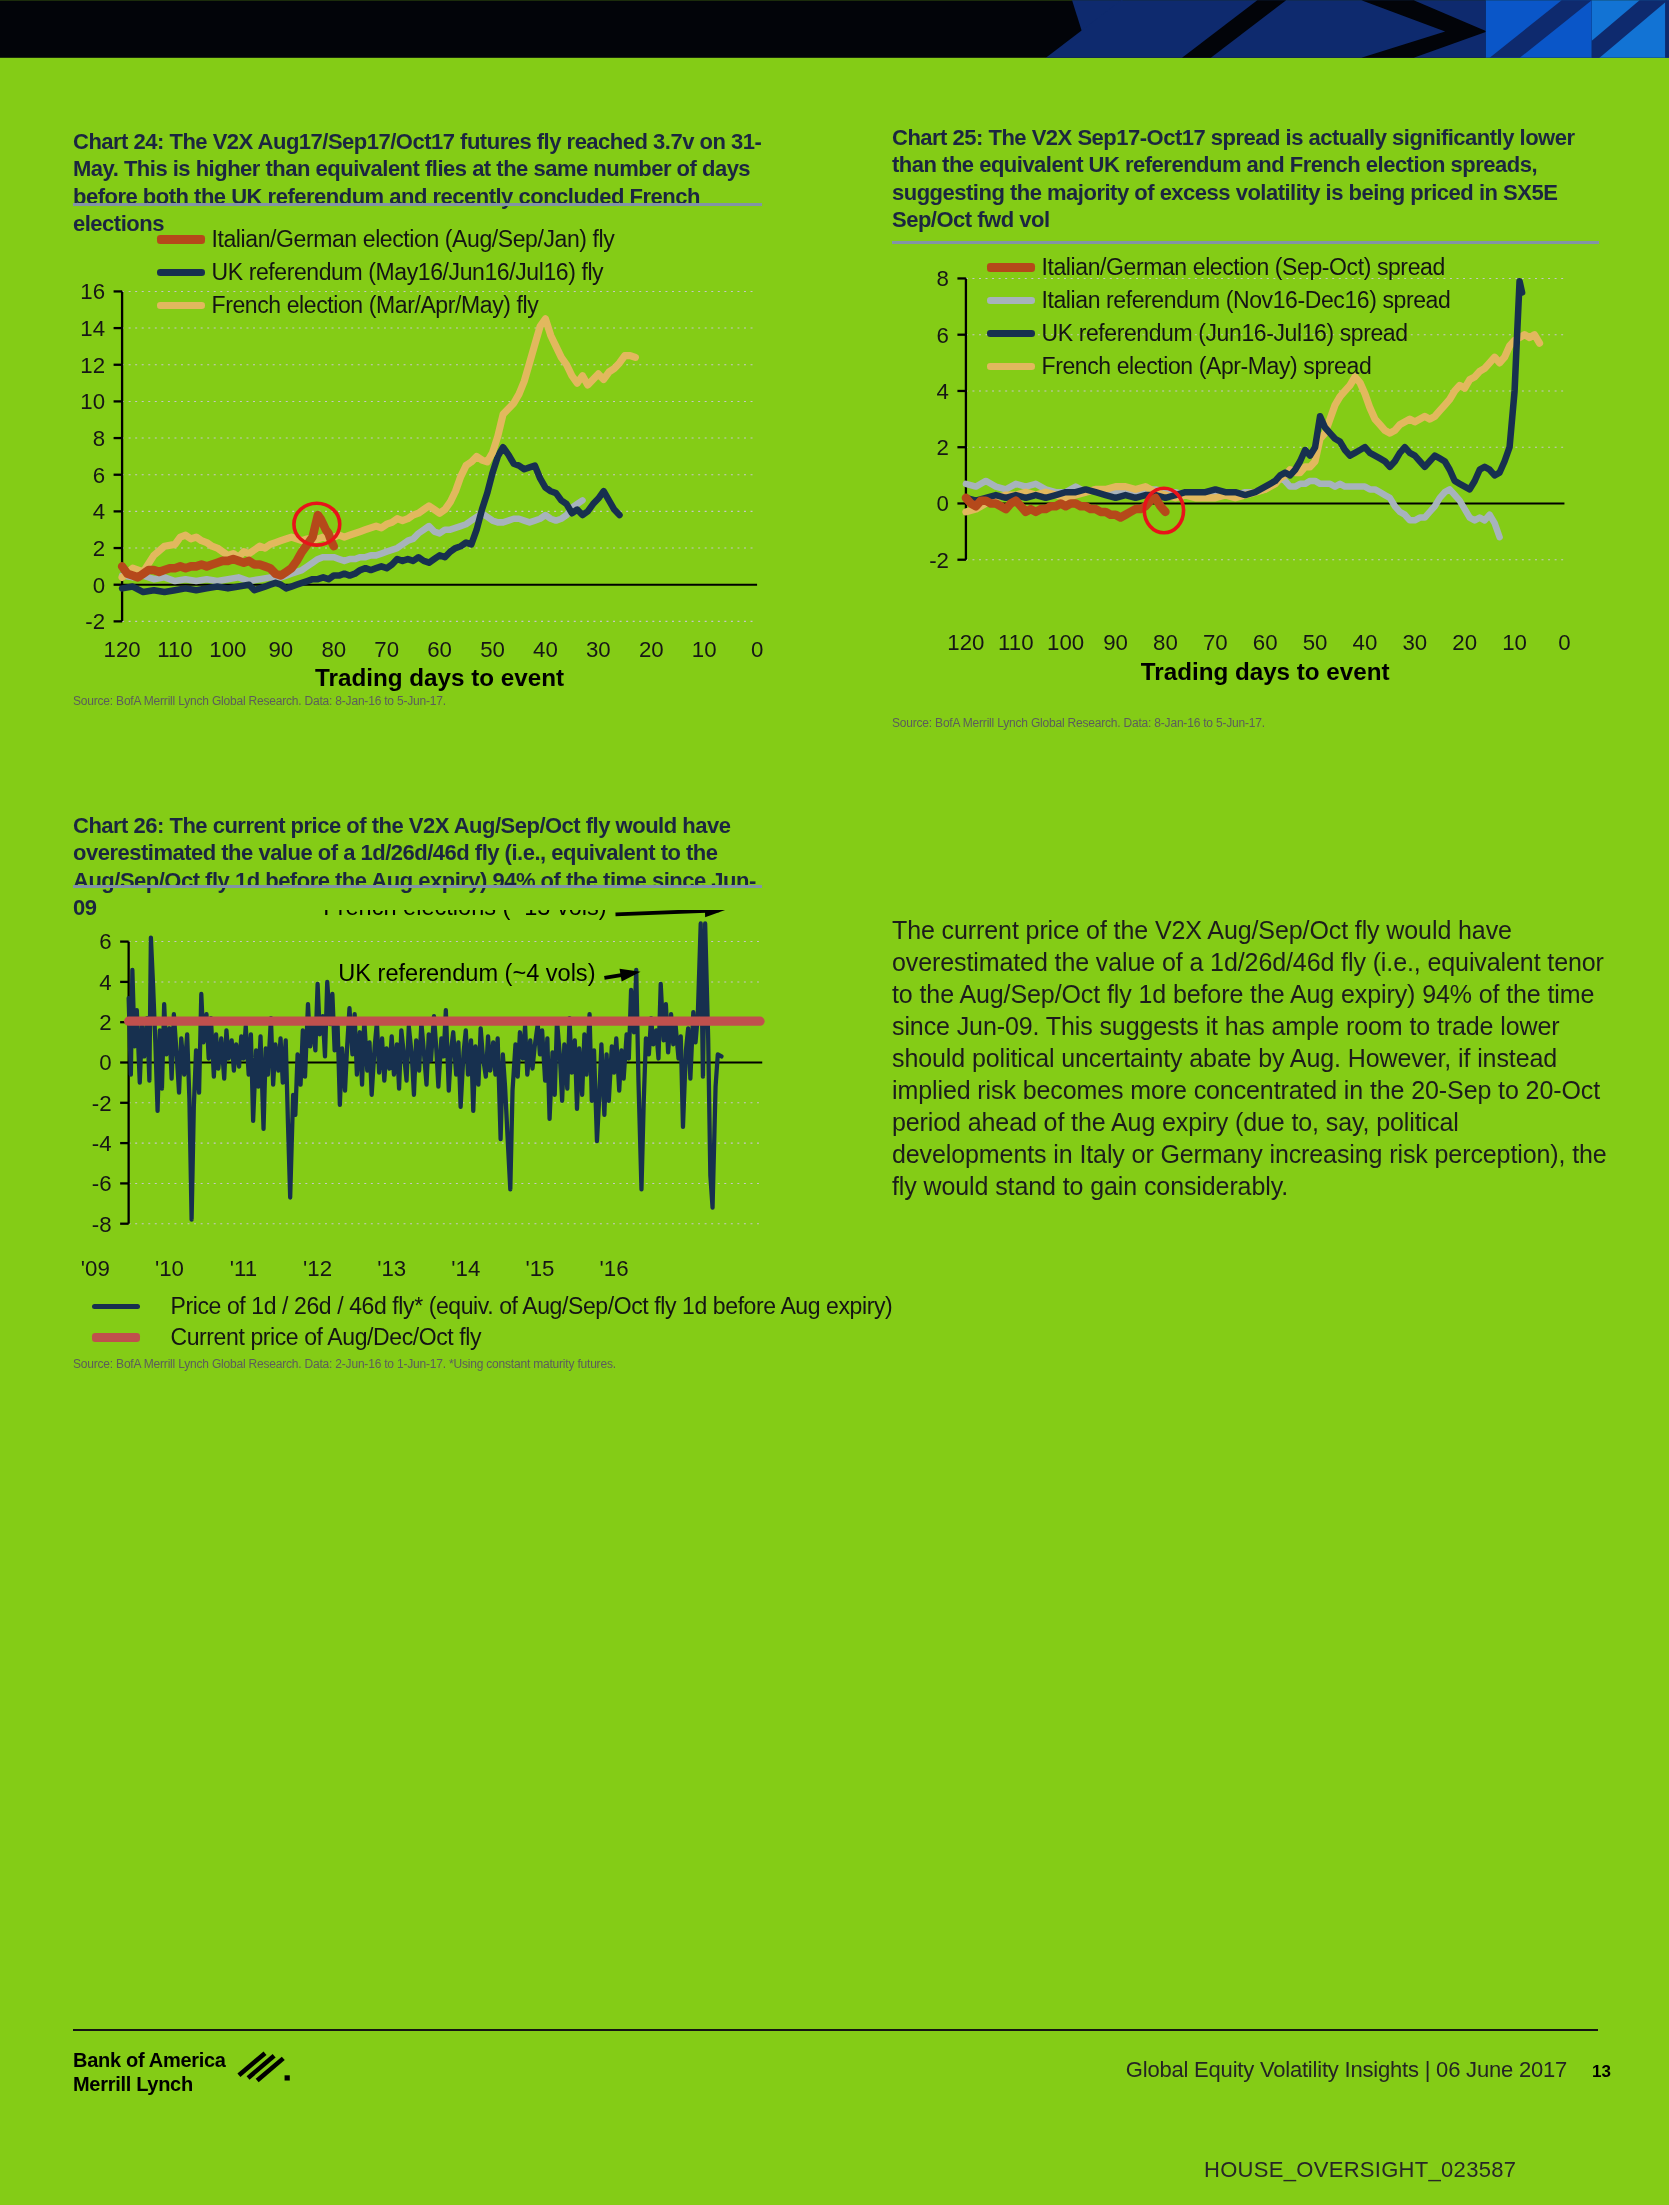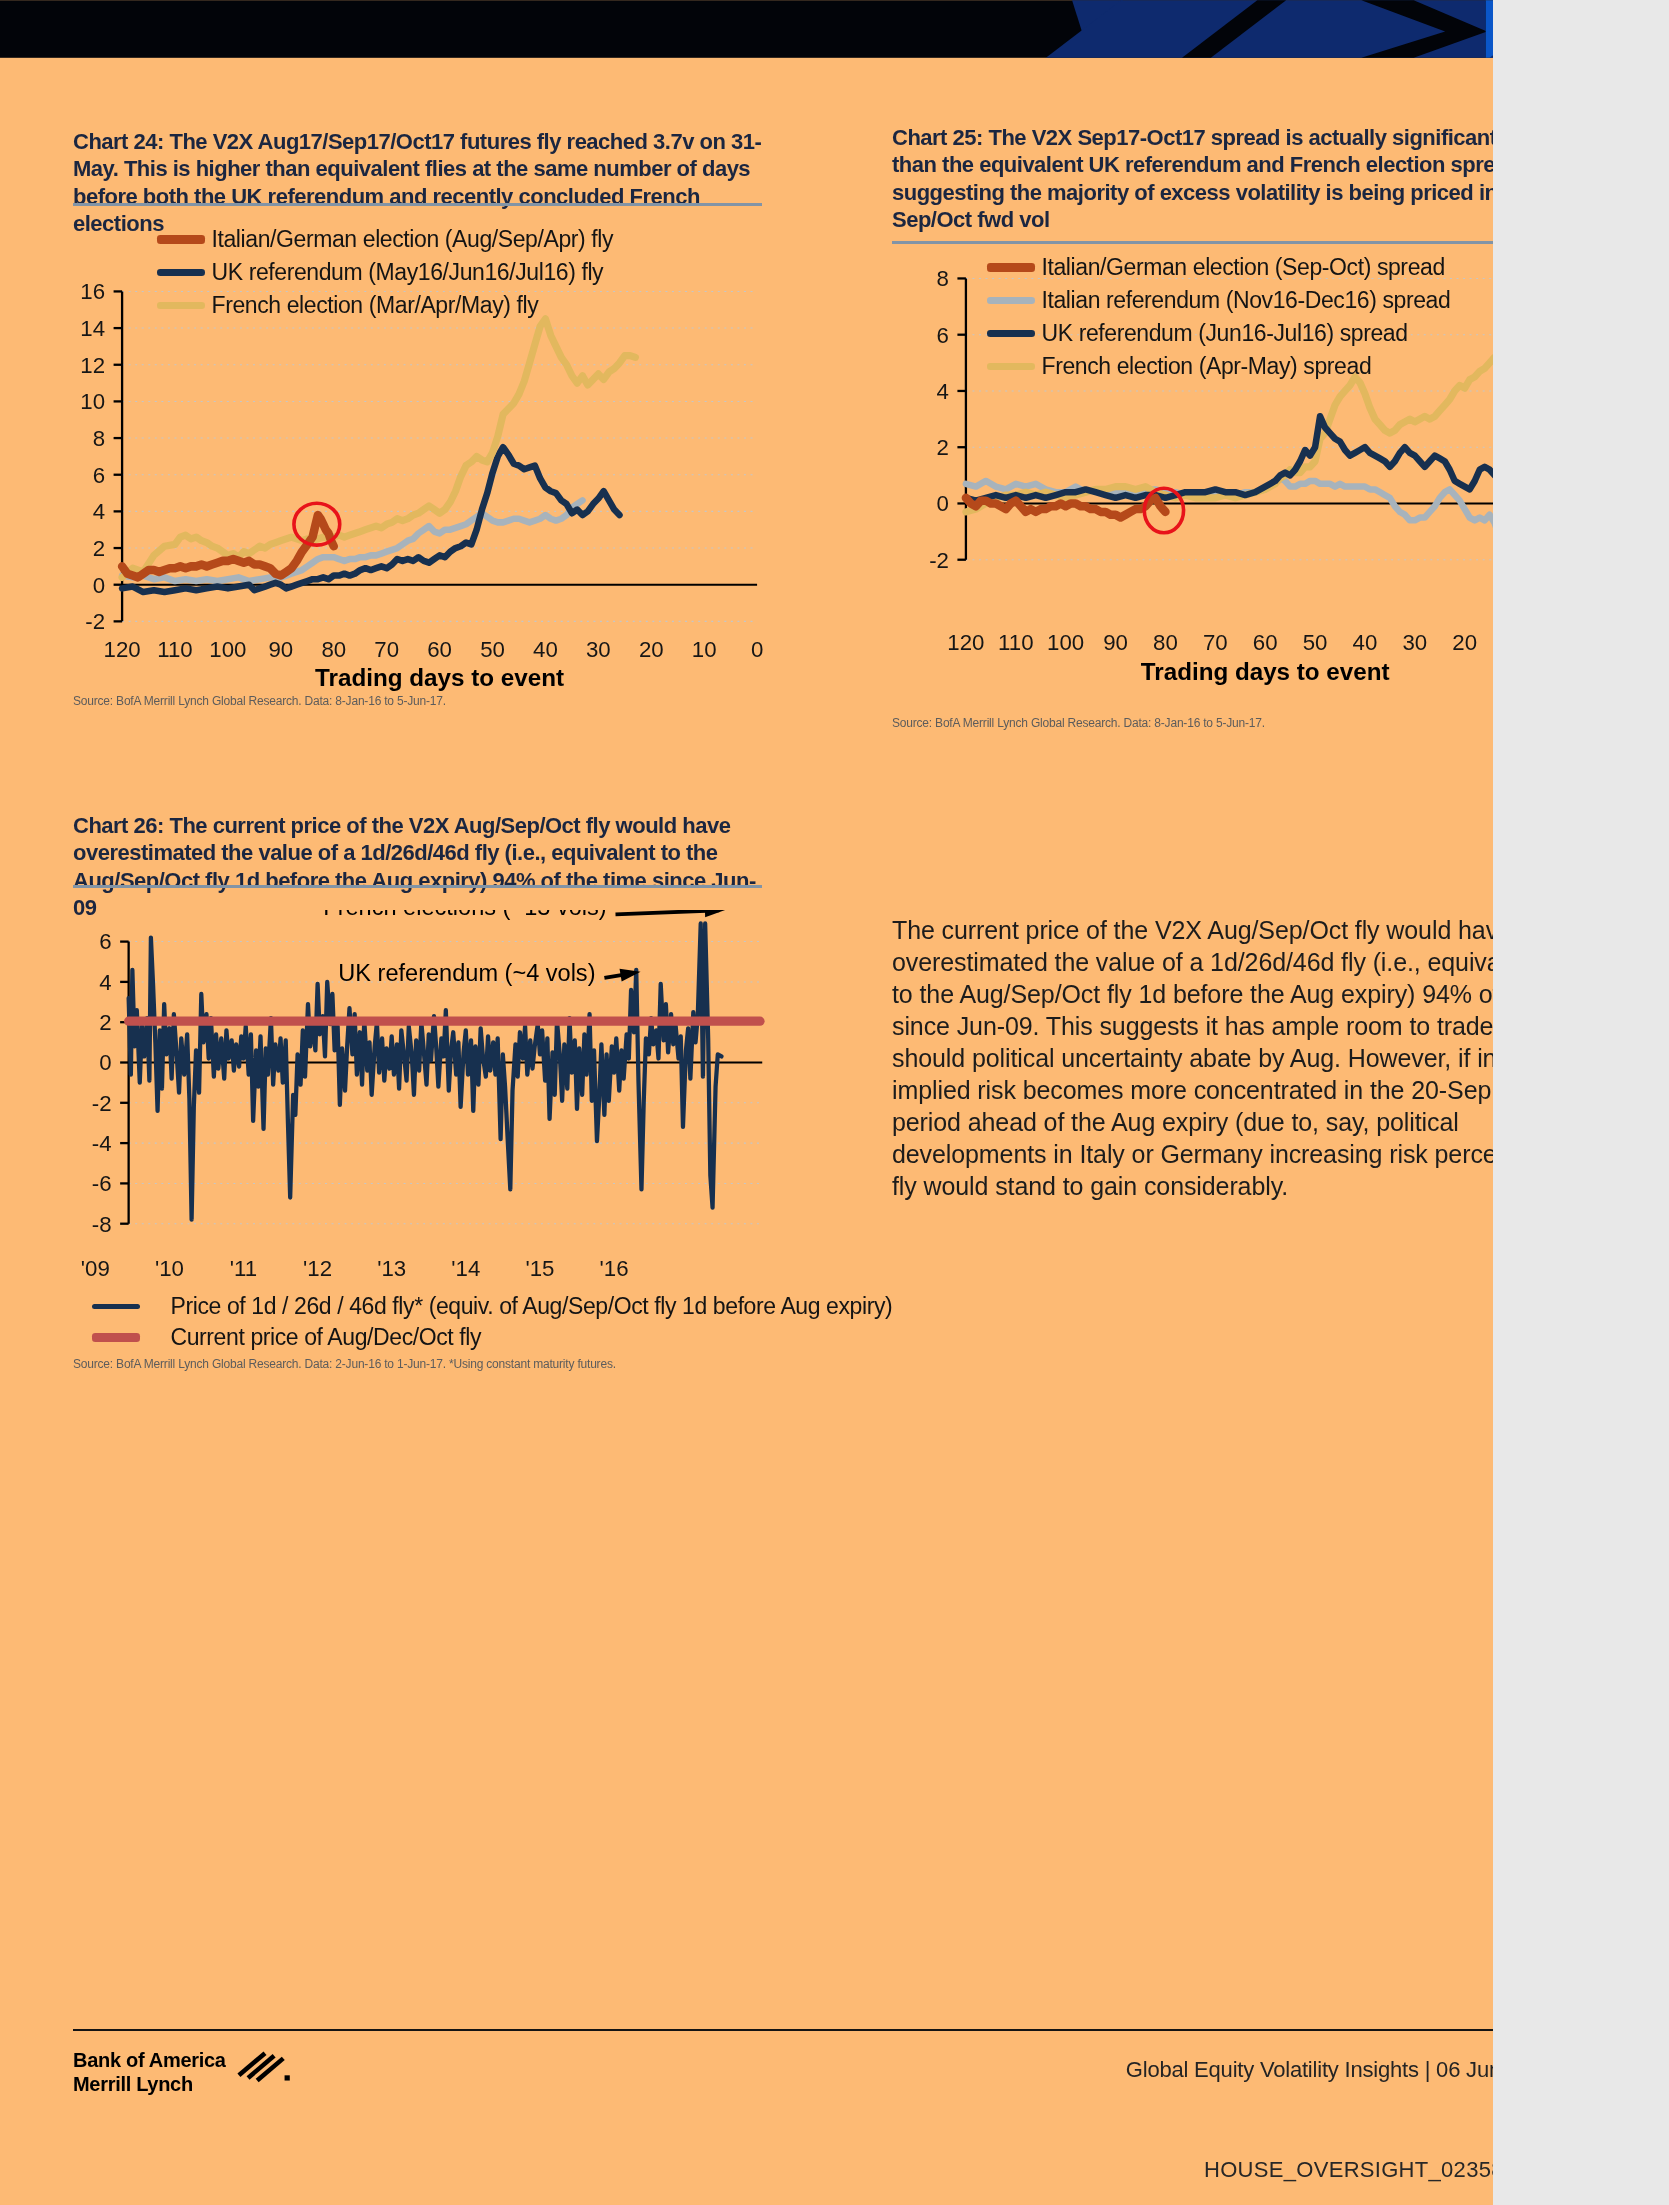--- a/index.html
+++ b/index.html
@@ -1,16 +1,16 @@
 <!DOCTYPE html>
 <html style="font-size:10.5px"><head>
 <meta charset="utf-8">
 <style>
   html,body{margin:0;padding:0;background:#e8e8e8;}
-  .page{position:relative;width:1493px;height:2205px;background:#fdba74;overflow:hidden;
+  .page{position:relative;width:1669px;height:2205px;background:#84cc16;overflow:hidden;
         font-family:"Liberation Sans","DejaVu Sans",sans-serif;text-decoration:underline;}
   .abs{position:absolute;}
   svg text{font-family:"Liberation Sans","DejaVu Sans",sans-serif;}
   .chart-title{font-size:22px;font-weight:bold;color:#1b2640;line-height:1.24;letter-spacing:-0.5px;}
   .rule{position:absolute;height:2.6px;background:#8294a6;}
   .source{font-size:12px;color:#5c5c5c;line-height:1.34;letter-spacing:-0.2px;}
   .bodytext{font-size:25px;color:#1c1c1c;line-height:32px;letter-spacing:-0.1px;}
   .legend .lg-row{display:flex;align-items:center;}
   .legend .lg-swatch{width:48px;border-radius:3.3px;margin-right:6.5px;flex:none;}
   .legend .lg-label{font-size:23px;color:#141414;letter-spacing:-0.4px;white-space:nowrap;}
@@ -92,21 +92,21 @@
       <polyline points="75.0,549.0 91.2,551.8 107.3,549.0 123.5,554.6 139.7,551.8 155.8,557.4 172.0,554.6 188.2,557.4 204.3,554.6 220.5,557.4 236.7,554.6 252.8,551.8 269.0,557.4 285.2,554.6 301.3,551.8 317.5,551.8 325.6,549.0 333.7,546.2 341.8,543.4 349.8,540.6 357.9,535.0 366.0,529.4 374.1,523.8 382.2,521.0 390.3,521.0 398.3,521.0 406.4,523.8 414.5,526.6 422.6,523.8 430.7,523.8 438.8,521.0 446.8,521.0 454.9,518.2 463.0,518.2 471.1,515.4 479.2,512.6 487.3,509.8 495.3,507.0 503.4,501.4 511.5,495.8 519.6,493.0 527.7,484.6 535.8,479.0 543.8,473.4 551.9,481.8 560.0,484.6 568.1,479.0 576.2,479.0 584.3,476.2 592.3,473.4 600.4,470.6 608.5,465.0 616.6,459.4 624.7,453.8 632.8,459.4 640.8,465.0 648.9,467.8 657.0,467.8 665.1,465.0 673.2,462.2 681.3,462.2 689.3,465.0 697.4,467.8 705.5,465.0 713.6,462.2 721.7,456.6 729.8,462.2 737.8,465.0 745.9,462.2 754.0,456.6 762.1,445.4 770.2,439.8 778.3,434.2" fill="none" stroke="#a7b3bc" stroke-width="10" stroke-linejoin="round" stroke-linecap="round"></polyline>
       <polyline points="75.0,568.6 91.2,565.8 107.3,574.2 123.5,571.4 139.7,574.2 155.8,571.4 172.0,568.6 188.2,571.4 204.3,568.6 220.5,565.8 236.7,568.6 252.8,565.8 269.0,563.0 277.1,571.4 285.2,568.6 293.3,565.8 301.3,563.0 309.4,560.2 317.5,563.0 325.6,568.6 333.7,565.8 341.8,563.0 349.8,560.2 357.9,557.4 366.0,554.6 374.1,554.6 382.2,551.8 390.3,554.6 398.3,549.0 406.4,549.0 414.5,546.2 422.6,549.0 430.7,546.2 438.8,540.6 446.8,537.8 454.9,540.6 463.0,537.8 471.1,535.0 479.2,537.8 487.3,532.2 495.3,523.8 503.4,526.6 511.5,523.8 519.6,526.6 527.7,521.0 535.8,526.6 543.8,529.4 551.9,523.8 560.0,518.2 568.1,521.0 576.2,512.6 584.3,507.0 592.3,504.2 600.4,498.6 608.5,501.4 616.6,479.0 624.7,448.2 632.8,423.0 640.8,392.2 648.9,367.0 657.0,353.0 665.1,364.2 673.2,378.2 681.3,381.0 689.3,386.6 697.4,383.8 705.5,381.0 713.6,400.6 721.7,414.6 729.8,420.2 737.8,423.0 745.9,434.2 754.0,439.8 762.1,453.8 770.2,448.2 778.3,456.6 786.3,451.0 794.4,439.8 802.5,431.4 810.6,420.2 818.7,434.2 826.8,448.2 834.8,456.6" fill="none" stroke="#17304f" stroke-width="10" stroke-linejoin="round" stroke-linecap="round"></polyline>
       <polyline points="75.0,551.8 91.2,537.8 107.3,543.4 123.5,518.2 139.7,504.2 155.8,501.4 163.9,490.2 172.0,487.4 180.1,493.0 188.2,490.2 196.3,495.8 204.3,498.6 212.4,504.2 220.5,507.0 228.6,512.6 236.7,518.2 244.8,515.4 252.8,521.0 260.9,512.6 269.0,515.4 277.1,509.8 285.2,504.2 293.3,507.0 301.3,501.4 309.4,498.6 317.5,495.8 325.6,493.0 333.7,490.2 341.8,493.0 349.8,495.8 357.9,493.0 366.0,495.8 374.1,493.0 382.2,490.2 390.3,493.0 398.3,490.2 406.4,487.4 414.5,490.2 422.6,487.4 430.7,484.6 438.8,481.8 446.8,479.0 454.9,476.2 463.0,473.4 471.1,476.2 479.2,470.6 487.3,467.8 495.3,462.2 503.4,465.0 511.5,462.2 519.6,456.6 527.7,453.8 535.8,448.2 543.8,442.6 551.9,448.2 560.0,453.8 568.1,448.2 576.2,437.0 584.3,420.2 592.3,397.8 600.4,381.0 608.5,375.4 616.6,367.0 624.7,372.6 632.8,375.4 640.8,361.4 648.9,336.2 657.0,302.6 665.1,294.2 673.2,285.8 681.3,271.8 689.3,252.2 697.4,224.2 705.5,196.2 713.6,168.2 721.7,157.0 729.8,182.2 737.8,199.0 745.9,215.8 754.0,227.0 762.1,243.8 770.2,255.0 778.3,243.8 786.3,257.8 794.4,249.4 802.5,241.0 810.6,249.4 818.7,238.2 826.8,232.6 834.8,224.2 842.9,213.0 851.0,213.0 859.1,215.8" fill="none" stroke="#e2b85e" stroke-width="11" stroke-linejoin="round" stroke-linecap="round"></polyline>
       <polyline points="75.0,535.0 83.1,546.2 91.2,549.0 99.3,551.8 107.3,546.2 115.4,540.6 123.5,540.6 131.6,543.4 139.7,540.6 147.8,537.8 155.8,537.8 163.9,535.0 172.0,537.8 180.1,535.0 188.2,535.0 196.3,532.2 204.3,535.0 212.4,532.2 220.5,529.4 228.6,526.6 236.7,526.6 244.8,523.8 252.8,526.6 260.9,529.4 269.0,526.6 277.1,532.2 285.2,532.2 293.3,535.0 301.3,537.8 309.4,546.2 317.5,549.0 325.6,543.4 333.7,537.8 341.8,526.6 349.8,512.6 357.9,501.4 366.0,490.2 370.0,473.4 374.1,456.6 378.1,462.2 382.2,470.6 386.2,479.0 390.3,484.6 394.3,495.8 398.3,504.2" fill="none" stroke="#b5491a" stroke-width="13" stroke-linejoin="round" stroke-linecap="round"></polyline>
       <ellipse cx="372.46666666666664" cy="470.59999999999997" rx="35" ry="32" fill="none" stroke="#e8131a" stroke-width="5.5"></ellipse>
     </svg>
 
   <div class="abs legend lg47" style="left:157px;top:223px">
       <div class="lg-row">
         <span class="lg-swatch" style="height: 9.2px; background: rgb(181, 73, 26);"></span>
-        <span class="lg-label">Italian/German election (Aug/Sep/Apr) fly</span>
+        <span class="lg-label">Italian/German election (Aug/Sep/Jan) fly</span>
       </div>
       <div class="lg-row">
         <span class="lg-swatch" style="height: 6.5px; background: rgb(23, 48, 79);"></span>
         <span class="lg-label">UK referendum (May16/Jun16/Jul16) fly</span>
       </div>
       <div class="lg-row">
         <span class="lg-swatch" style="height: 7.2px; background: rgb(226, 184, 94);"></span>
         <span class="lg-label">French election (Mar/Apr/May) fly</span>
       </div>
     </div>

